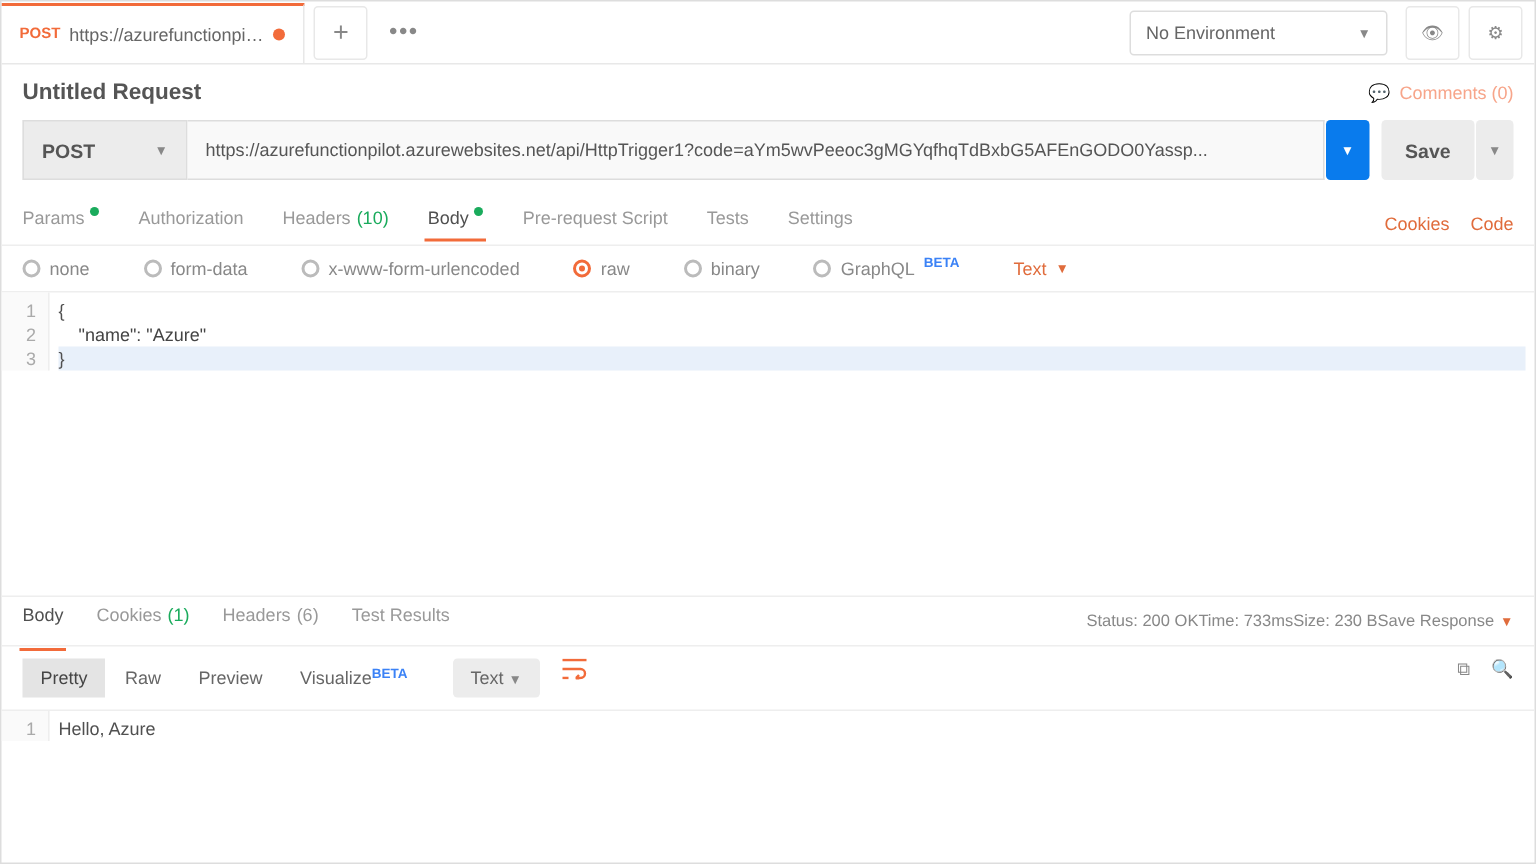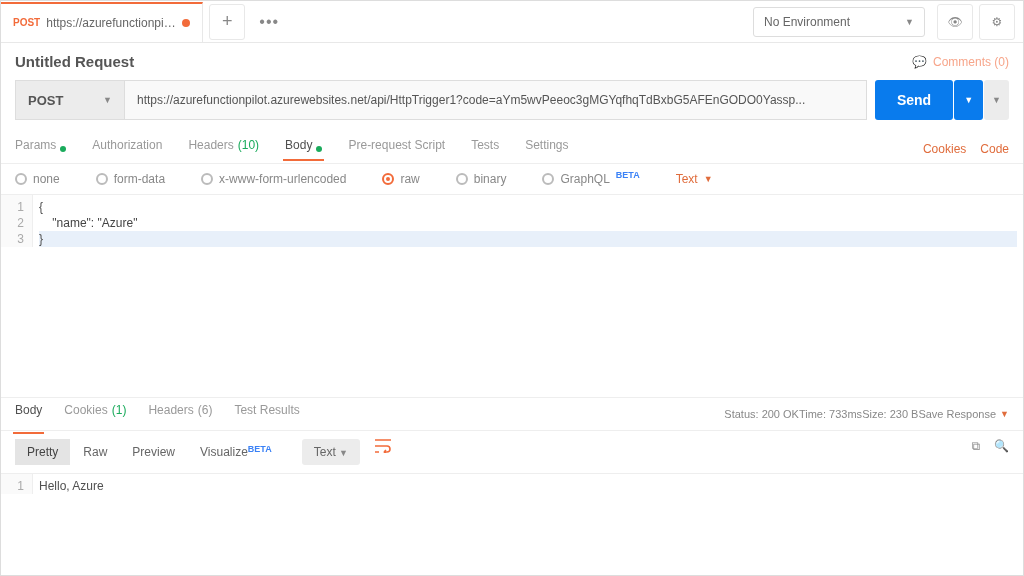--- a/index.html
+++ b/index.html
@@ -16,21 +16,21 @@
 .req-title{font-size:15px;color:#555;font-weight:700}
 .comments{color:#f7a58a;display:flex;align-items:center;gap:6px;cursor:pointer}
 .url-row{display:flex;padding:0 14px;gap:0;align-items:stretch;height:40px}
 .method-sel{width:110px;background:#ececec;border:1px solid #ddd;display:flex;align-items:center;padding:0 12px;justify-content:space-between;cursor:pointer;font-size:13px;font-weight:600;color:#555}
 .url-input{flex:1;border:1px solid #ddd;border-left:none;padding:0 12px;font-size:12px;color:#555;display:flex;align-items:center;white-space:nowrap;overflow:hidden;background:#f9f9f9}
 .send{background:#097bed;color:#fff;font-weight:600;font-size:14px;display:flex;align-items:center;padding:0 22px;margin-left:8px;border-radius:3px;cursor:pointer}
 .send-caret{background:#097bed;display:flex;align-items:center;padding:0 10px;border-radius:3px;margin-left:1px;cursor:pointer;color:#fff}
 .save{background:#ececec;color:#555;font-weight:600;display:flex;align-items:center;padding:0 16px;margin-left:8px;border-radius:3px;cursor:pointer;font-size:13px}
 .save-caret{background:#ececec;display:flex;align-items:center;padding:0 8px;border-radius:3px;margin-left:1px;cursor:pointer;color:#888}
 .tabs-row{display:flex;padding:0 14px;margin-top:14px;gap:26px;border-bottom:1px solid #eee;height:30px;align-items:center}
-.rtab{color:#999;cursor:pointer;font-size:12px;padding-bottom:8px;position:relative;display:flex;align-items:flex-end;gap:4px}
+.rtab{color:#999;cursor:pointer;font-size:12px;padding-bottom:8px;position:relative;display:flex;align-items:flex-start;gap:4px}
 .rtab.active{color:#505050}
 .rtab.active::after{content:"";position:absolute;bottom:-1px;left:-2px;right:-2px;height:2px;background:#f26b3a}
 .dot-g{width:6px;height:6px;border-radius:50%;background:#1aab5c;display:inline-block}
 .tabs-row .right{margin-left:auto;display:flex;gap:14px}
 .orange-link{color:#e06c3c;cursor:pointer}
 .body-opts{display:flex;padding:8px 14px;gap:36px;align-items:center;border-bottom:1px solid #eee}
 .radio{display:flex;align-items:center;gap:6px;color:#888;cursor:pointer;font-size:12px}
 .rd{width:12px;height:12px;border-radius:50%;border:2px solid #bbb}
 .rd.sel{border-color:#f26b3a;position:relative}
 .rd.sel::after{content:"";position:absolute;inset:2px;background:#f26b3a;border-radius:50%}
@@ -99,25 +99,25 @@
 </div>
 
 <div class="url-row">
   <div class="method-sel">
     <span>POST</span>
     <span class="caret">▼</span>
   </div>
   <div class="url-input">
       <span>https://azurefunctionpilot.azurewebsites.net/api/HttpTrigger1?code=aYm5wvPeeoc3gMGYqfhqTdBxbG5AFEnGODO0Yassp...</span>
     </div>
-  <div class="send">
-      <span>Send</span>
-    </div>
   <div class="send-caret">
       <span class="caret" style="color:#fff">▼</span>
+    </div>
+  <div class="save">
+      <span>Save</span>
     </div>
   <div class="save-caret">
       <span class="caret">▼</span>
     </div>
 </div>
 
 <div class="tabs-row">
   <div class="rtab">
       <span>Params</span>
       <span class="dot-g"></span>

